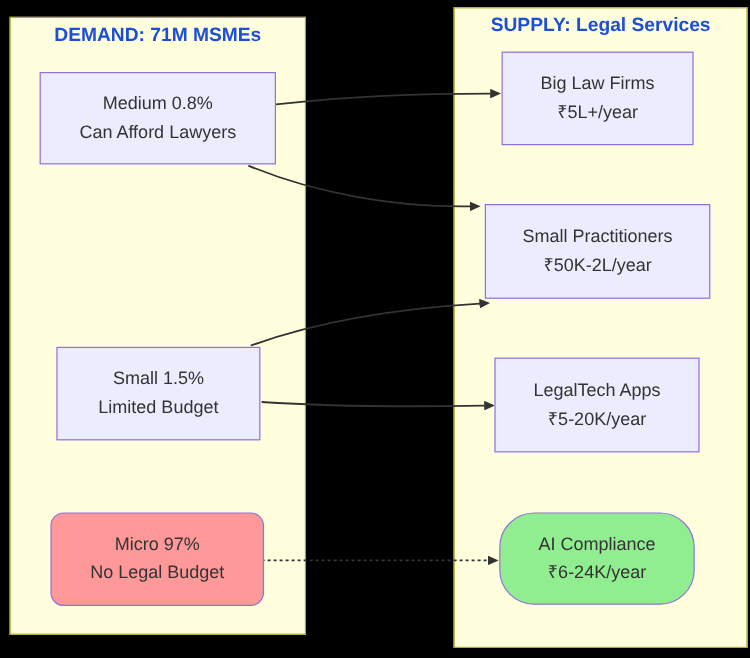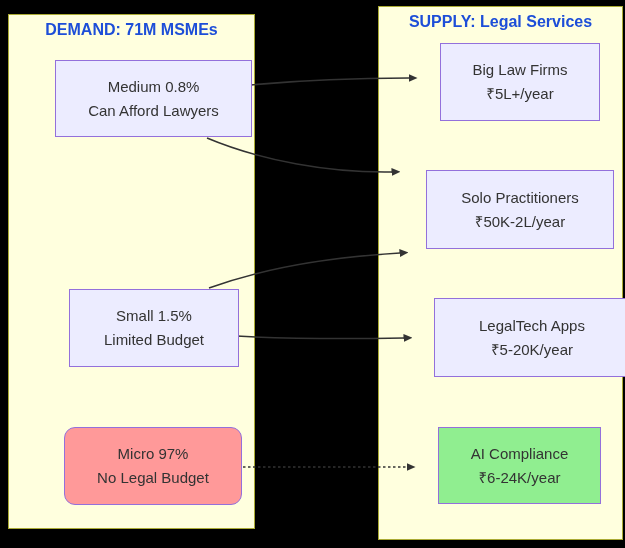--- a/index.html
+++ b/index.html
@@ -53,32 +53,31 @@
     display: flex;
     flex-direction: column;
     justify-content: center;
     align-items: center;
     text-align: center;
     font-size: 15px;
     font-weight: 500;
     line-height: 24px;
     color: #333333;
     z-index: 3;
-    margin-left: 22px;
   }
   .node-red   { background: #ff9999; }
   .node-green { background: #90ee90; }
 
   #node-medium    { left: 33px;  top: 60px;  width: 197px; height: 77px; }
   #node-small     { left: 47px;  top: 289px; width: 170px; height: 78px; }
   #node-micro     { left: 42px;  top: 427px; width: 178px; height: 78px; border-radius: 11px; }
   #node-biglaw    { left: 418px; top: 43px;  width: 160px; height: 78px; }
   #node-solo      { left: 404px; top: 170px; width: 188px; height: 79px; }
-  #node-legaltech { left: 412px; top: 298px; width: 196px; height: 79px; }
-  #node-ai        { left: 416px; top: 427px; width: 163px; height: 77px; }
+  #node-legaltech { left: 412px; top: 298px; width: 171px; height: 79px; }
+  #node-ai        { left: 416px; top: 427px; width: 163px; height: 77px; border-radius: 29px; }
 
   .edge-label {
     position: absolute;
     left: 281px;
     top: 452px;
     width: 72px;
     height: 25px;
     background: #e8e8e8;
     color: #333333;
     font-size: 15px;
@@ -130,21 +129,21 @@
     <div>Micro 97%</div>
     <div>No Legal Budget</div>
   </div>
 
   <div class="node" id="node-biglaw">
     <div>Big Law Firms</div>
     <div>₹5L+/year</div>
   </div>
 
   <div class="node" id="node-solo">
-    <div>Solo Practitioners</div>
+    <div>Small Practitioners</div>
     <div>₹50K-2L/year</div>
   </div>
 
   <div class="node" id="node-legaltech">
     <div>LegalTech Apps</div>
     <div>₹5-20K/year</div>
   </div>
 
   <div class="node node-green" id="node-ai">
     <div>AI Compliance</div>

